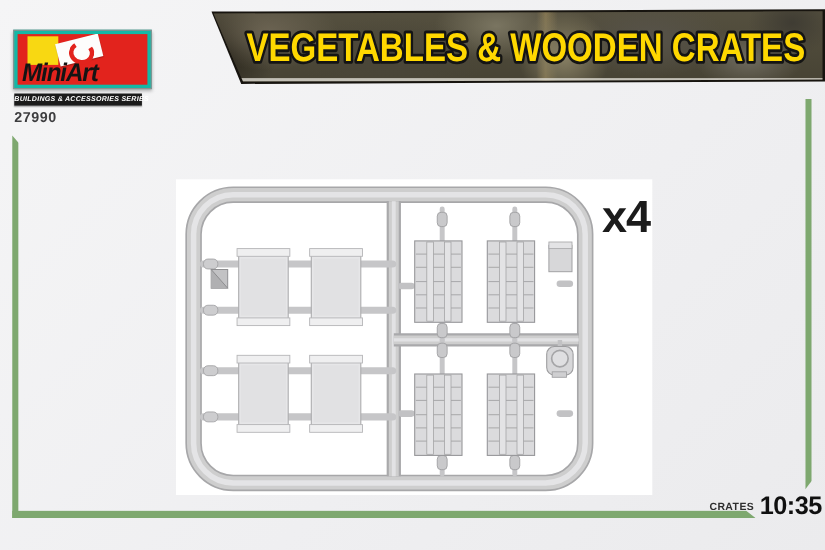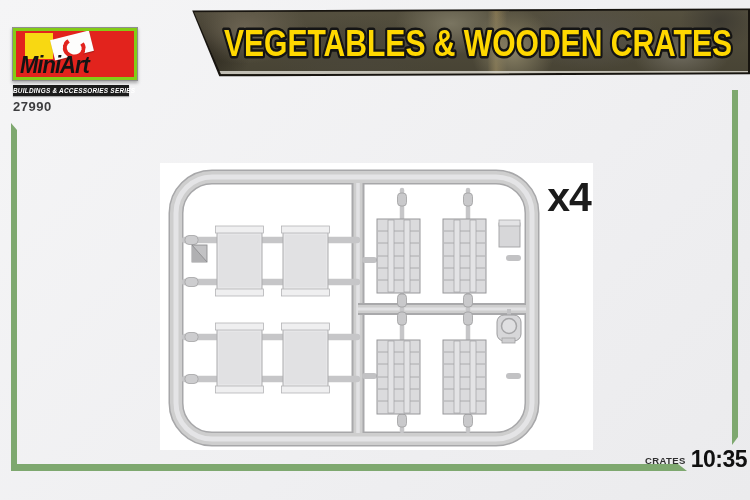--- a/index.html
+++ b/index.html
@@ -4,21 +4,21 @@
 <style>
   html,body{margin:0;padding:0;}
   body{
     width:750px;height:500px;position:relative;overflow:hidden;
     background:linear-gradient(135deg,#f5f5f6 0%,#efeff1 60%,#ebebed 100%);
     font-family:"Liberation Sans",sans-serif;
   }
   
   .logo-outer{
     position:absolute;left:12px;top:27px;width:118px;height:46px;
-    background:#84cc16;border:1px solid #8f8f8f;padding:3px;
+    background:#14b8a6;border:1px solid #8f8f8f;padding:3px;
     box-shadow:0 2px 3px rgba(60,60,60,.4);
   }
   .logo-red{position:relative;width:100%;height:100%;background:#e2231d;overflow:hidden;}
   .logo-yellow{position:absolute;left:9px;top:2px;width:28px;height:26px;background:#f8d812;}
   .logo-flag{position:absolute;left:36px;top:4px;width:40px;height:21px;background:#fdfdfc;transform:rotate(-14deg);box-shadow:0 1px 1px rgba(0,0,0,.25);}
   .logo-flag-mark{position:absolute;left:10px;top:3px;width:15px;height:13px;border-radius:50%;border:4px solid #e2231d;border-top-color:transparent;transform:rotate(25deg);}
   .logo-word{
     position:absolute;left:4px;bottom:0px;color:#141414;
     font-style:italic;font-weight:bold;font-size:22px;letter-spacing:-1px;
     transform:scaleY(1.05);line-height:1;

